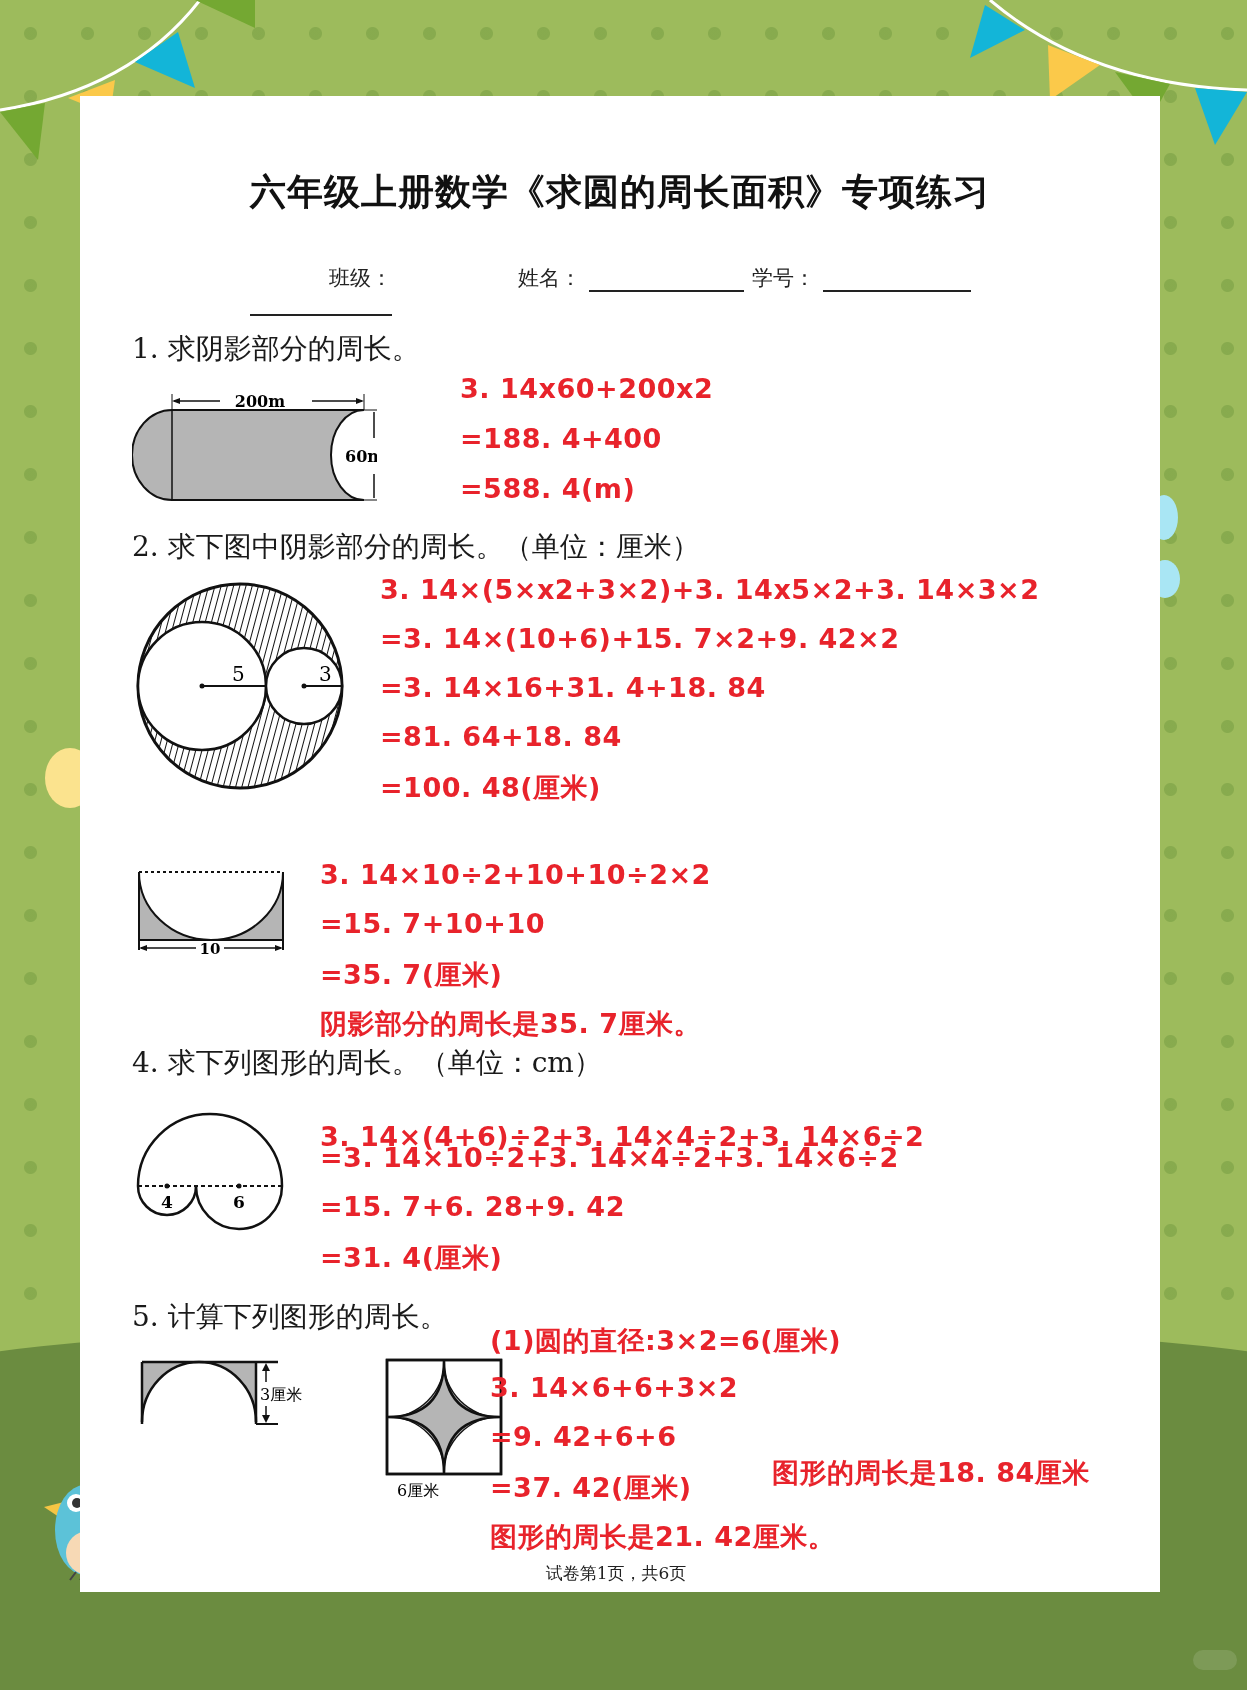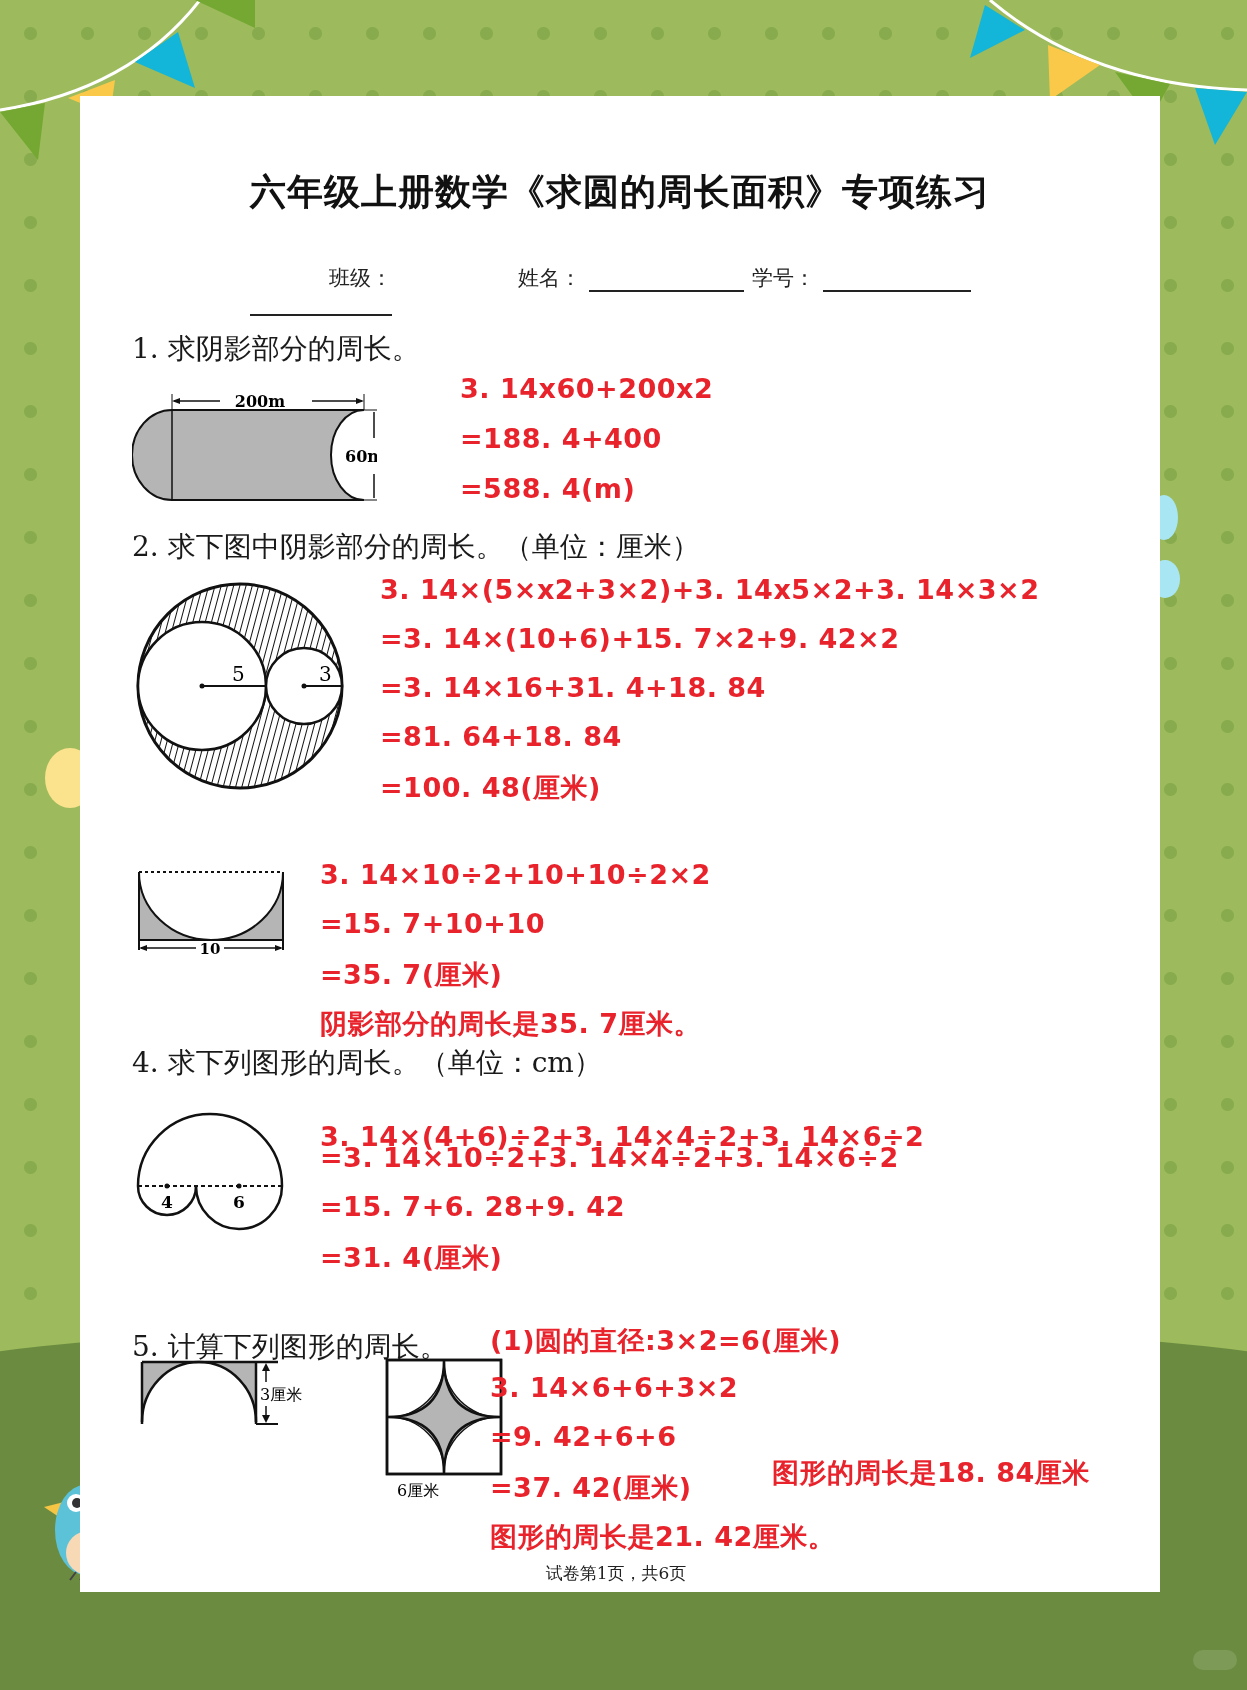--- a/index.html
+++ b/index.html
@@ -191,21 +191,21 @@
     <circle cx="31" cy="80" r="2.5" fill="#111"></circle>
     <circle cx="103" cy="80" r="2.5" fill="#111"></circle>
     <text x="31" y="102" font-size="17" font-weight="bold" text-anchor="middle" class="fig-label">4</text>
     <text x="103" y="102" font-size="17" font-weight="bold" text-anchor="middle" class="fig-label">6</text>
   </svg>
   <div class="ans" style="left:240px;top:997px;margin-top:28px;">3. 14×(4+6)÷2+3. 14×4÷2+3. 14×6÷2</div>
   <div class="ans" style="left:240px;top:1046px;">=3. 14×10÷2+3. 14×4÷2+3. 14×6÷2</div>
   <div class="ans" style="left:240px;top:1095px;">=15. 7+6. 28+9. 42</div>
   <div class="ans" style="left:240px;top:1144px;">=31. 4(厘米)</div>
 
-  <div class="q-title" style="left:52px;top:1232px;">
+  <div class="q-title" style="left:52px;top:1202px;">
     <span>5.</span>
     <span>计算下列图形的周长。</span>
   </div>
   <svg class="fig" style="left:60px;top:1262px;" width="180" height="70" viewBox="0 0 180 70">
     <path d="M2,4 L2,64 A58,58 0 0 1 116,64 L116,4 Z" fill="#b5b5b5"></path>
     <path d="M2,64 A57,60 0 0 1 116,64" fill="#fff" stroke="#111" stroke-width="2.5"></path>
     <line x1="2" y1="4" x2="138" y2="4" stroke="#111" stroke-width="2.5"></line>
     <line x1="2" y1="4" x2="2" y2="66" stroke="#111" stroke-width="2.5"></line>
     <line x1="116" y1="4" x2="116" y2="66" stroke="#111" stroke-width="2.5"></line>
     <line x1="116" y1="66" x2="138" y2="66" stroke="#111" stroke-width="2"></line>

